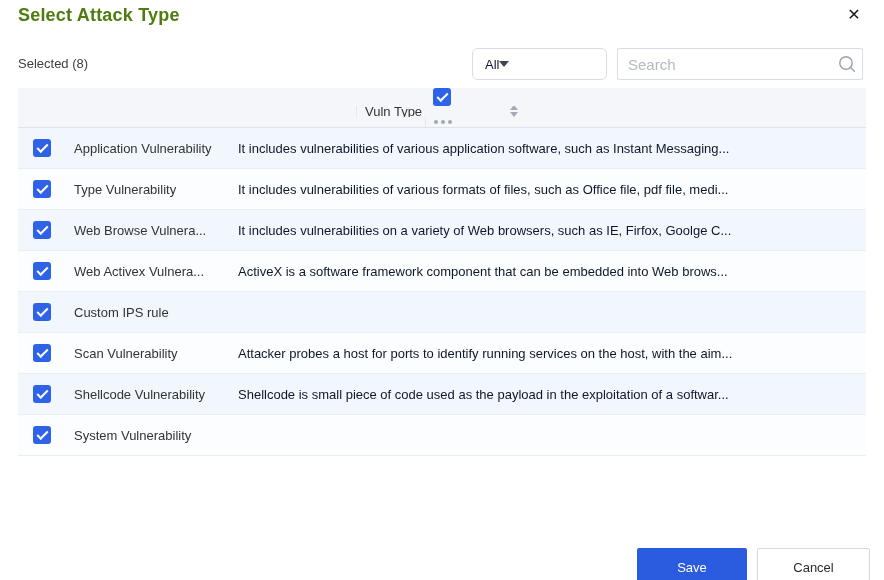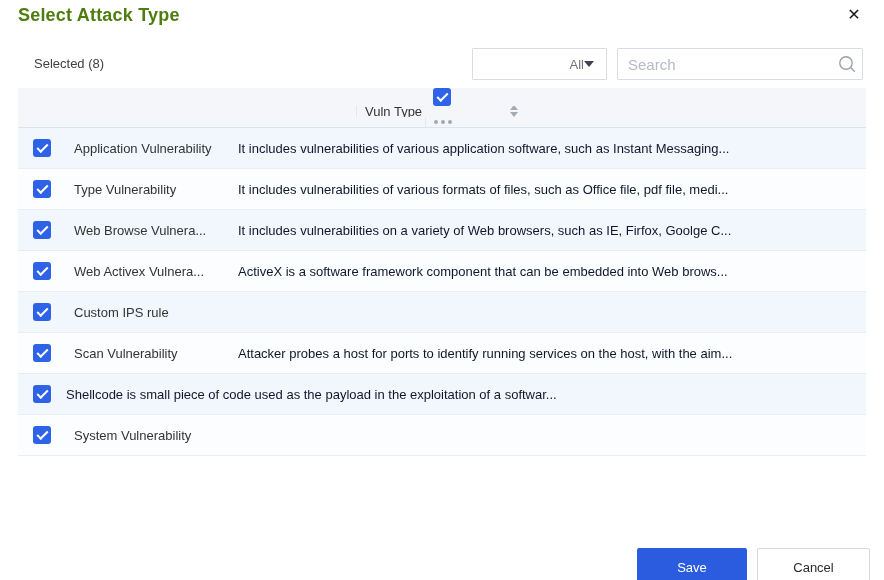--- a/index.html
+++ b/index.html
@@ -20,28 +20,28 @@
   .dlg-close {
     position: absolute; right: 20px; top: 5px;
     width: 20px; height: 20px; line-height: 20px;
     text-align: center; font-size: 16px; color: #1a1a1a;
     cursor: pointer;
   }
 
   
   .selected-label {
     position: absolute; left: 18px; top: 56px;
-    font-size: 13px; color: #404040; margin-left: 16px;
+    font-size: 13px; color: #404040;
   }
   .filter-select {
     position: absolute; left: 472px; top: 48px;
     width: 135px; height: 32px;
-    border: 1px solid #d8dce3; border-radius: 1px;
-    display: flex; align-items: center; justify-content: flex-end;
-    padding: 0 12px; font-size: 13px; color: #737373;
+    border: 1px solid #d8dce3; border-radius: 6px;
+    display: flex; align-items: center; justify-content: flex-start;
+    padding: 0 12px; font-size: 13px; color: #0f172a;
     background: #fff; cursor: pointer;
   }
   .caret-down {
     width: 0; height: 0;
     border-left: 5px solid transparent;
     border-right: 5px solid transparent;
     border-top: 6px solid #3d4450;
   }
   .search-box {
     position: absolute; left: 617px; top: 48px;
@@ -215,20 +215,21 @@
         <div class="c-check">
           <span class="checkbox"></span>
         </div>
         <div class="c-name">Scan Vulnerability</div>
         <div class="c-desc">Attacker probes a host for ports to identify running services on the host, with the aim...</div>
       </div>
       <div class="t-row">
         <div class="c-check">
           <span class="checkbox"></span>
         </div>
+        <div class="c-name">Shellcode Vulnerability</div>
         <div class="c-desc">Shellcode is small piece of code used as the payload in the exploitation of a softwar...</div>
       </div>
       <div class="t-row">
         <div class="c-check">
           <span class="checkbox"></span>
         </div>
         <div class="c-name">System Vulnerability</div>
       </div>
     </div>
 </div>

